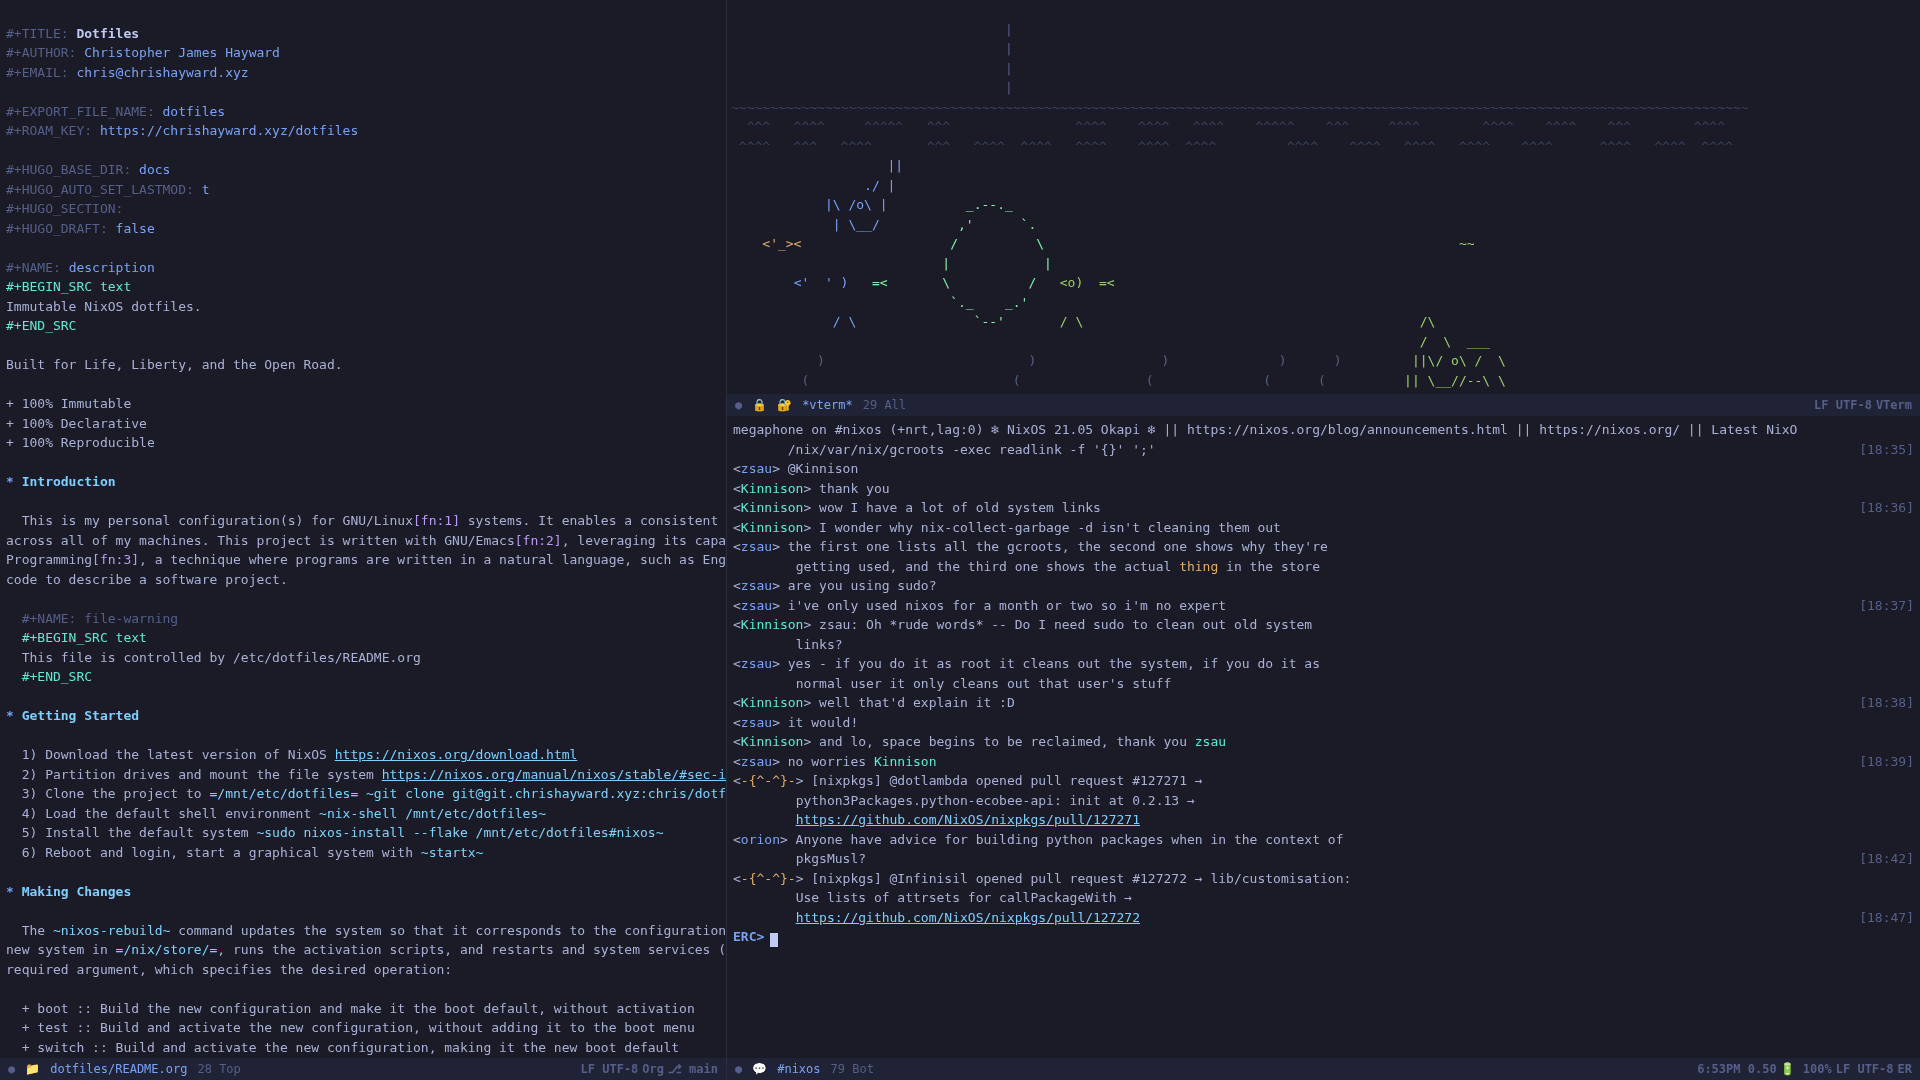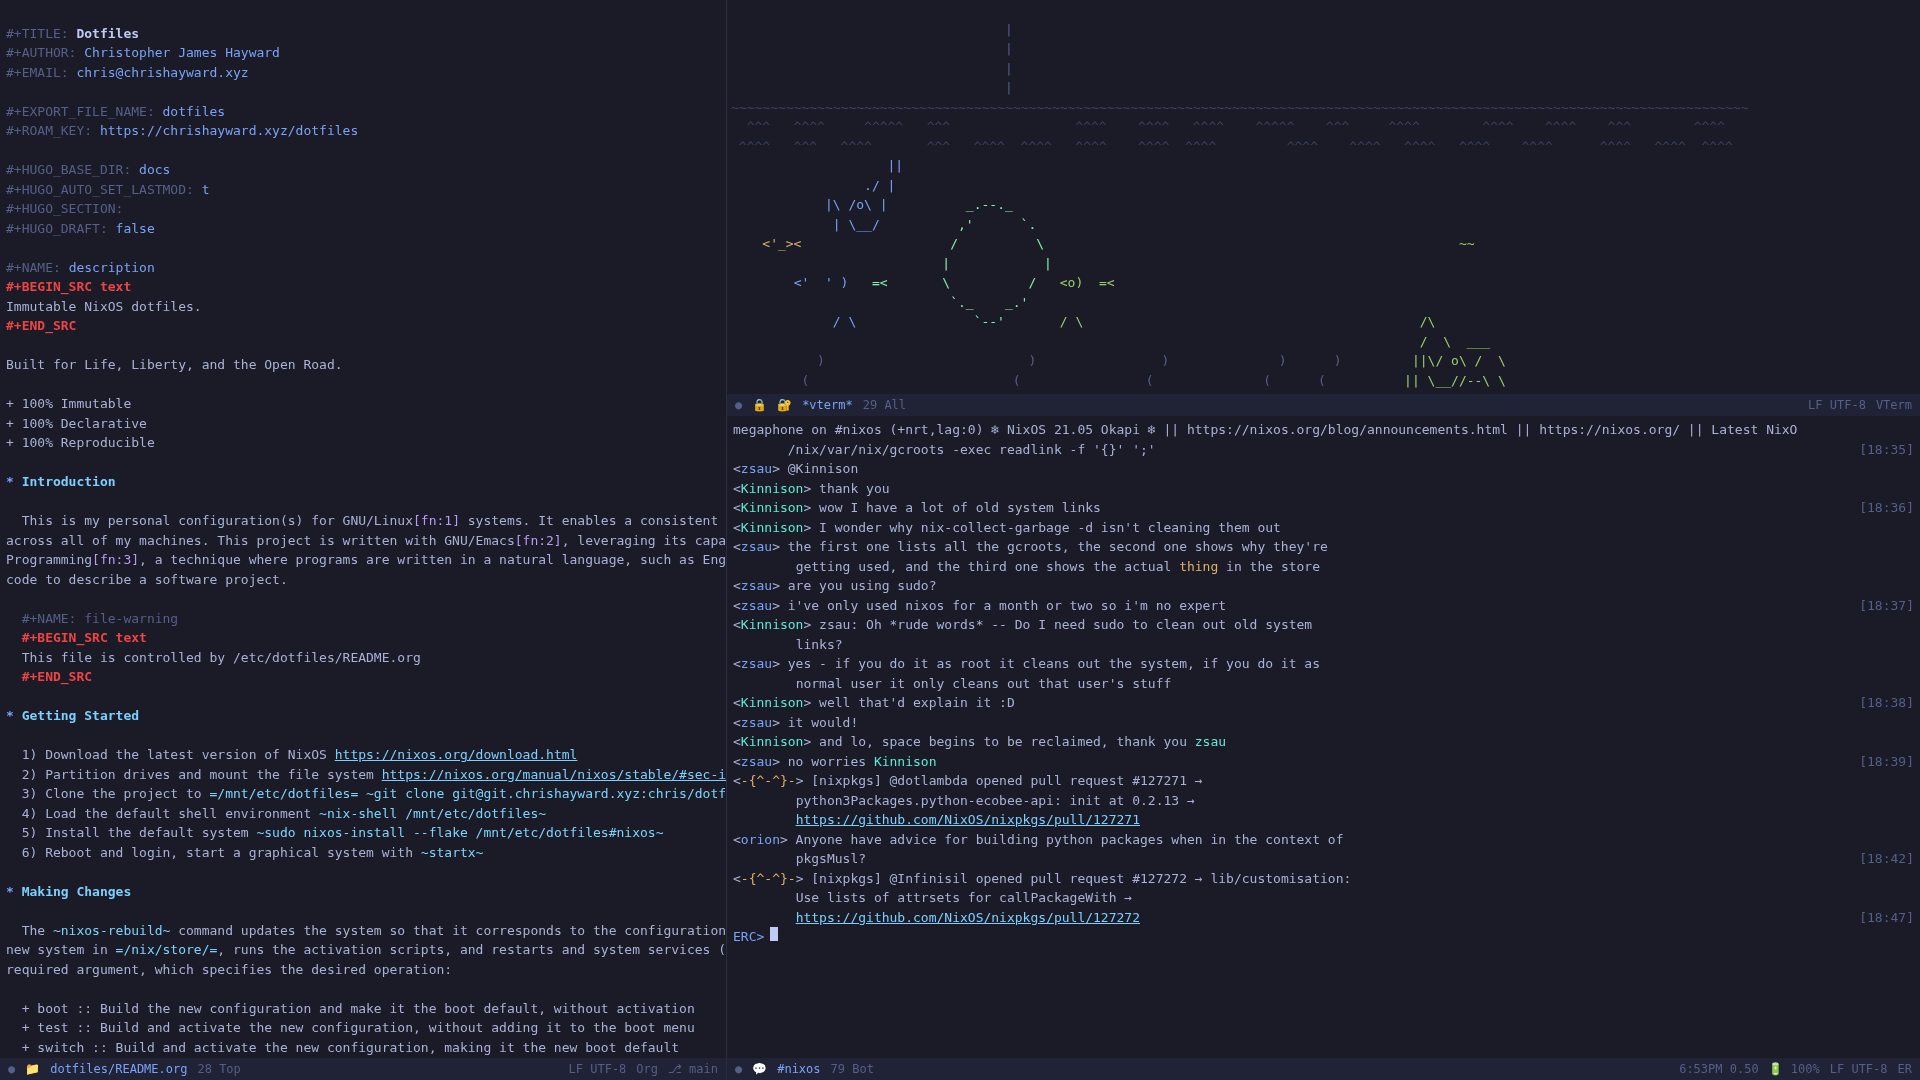--- a/index.html
+++ b/index.html
@@ -16,38 +16,38 @@
 .layout { display:grid; grid-template-columns:727px 1193px; grid-template-rows:1fr; height:1080px; }
 .left { border-right:1px solid #2a2e3f; display:flex; flex-direction:column; height:1080px; }
 .left-body { flex:1; overflow:hidden; padding:4px 6px 0 6px; white-space:pre; }
 .right { display:flex; flex-direction:column; height:1080px; }
 .r-top { flex:0 0 394px; overflow:hidden; padding:0 4px; white-space:pre; }
 .r-top-canvas { color:#565f89; }
 .r-mid-bar, .r-bot-bar, .l-bar { background:#1f2335; height:22px; display:flex; align-items:center; padding:0 8px; gap:10px; color:#7aa2f7; font-size:12px; }
 .r-bot-bar { position:relative; }
 .r-chat { flex:1; overflow:hidden; padding:4px 6px; }
 .r-chat-line { white-space:pre-wrap; word-break:break-word; }
-.prompt-row { display:flex; gap:6px; align-items:flex-start; }
+.prompt-row { display:flex; gap:6px; align-items:flex-end;font-weight:bold; }
 .prompt-cursor { display:inline-block; width:8px; height:14px; background:#c0caf5; }
 .kw { color:#565f89; }        
 .title-val { color:#c0caf5; font-weight:bold; }
 .val { color:#7aa2f7; }
-.src { color:#ef4444;font-weight:bold; }
+.src { color:#5eead4; }
 .hdr { color:#7dcfff; font-weight:bold; }
 .link { color:#7dcfff; text-decoration:underline; }
 .fn { color:#bb9af7; }
 .code { color:#7dd3fc; }
 .star { color:#7aa2f7; font-weight:bold; }
 .nick { color:#7aa2f7; }
 .nick2 { color:#5eead4; }
 .nick3 { color:#e0af68; }
 .time { color:#565f89; float:right; }
 .bar-dim { color:#565f89; }
 .bar-accent { color:#7aa2f7; }
-.bar-right { margin-left:auto; display:flex; gap:10px; }
+.bar-right { margin-left:auto; display:flex; gap:4px;font-weight:bold; }
 .icon { display:inline-block; }
 .thing { color:#e0af68; }
 .tilde { color:#3b4261; }
 .wave { color:#3b4261; }
 .asciiA { color:#7aa2f7; }
 .asciiB { color:#86efac; }
 .asciiC { color:#9ece6a; }
 .asciiD { color:#e0af68; }
 </style>
 </head>

